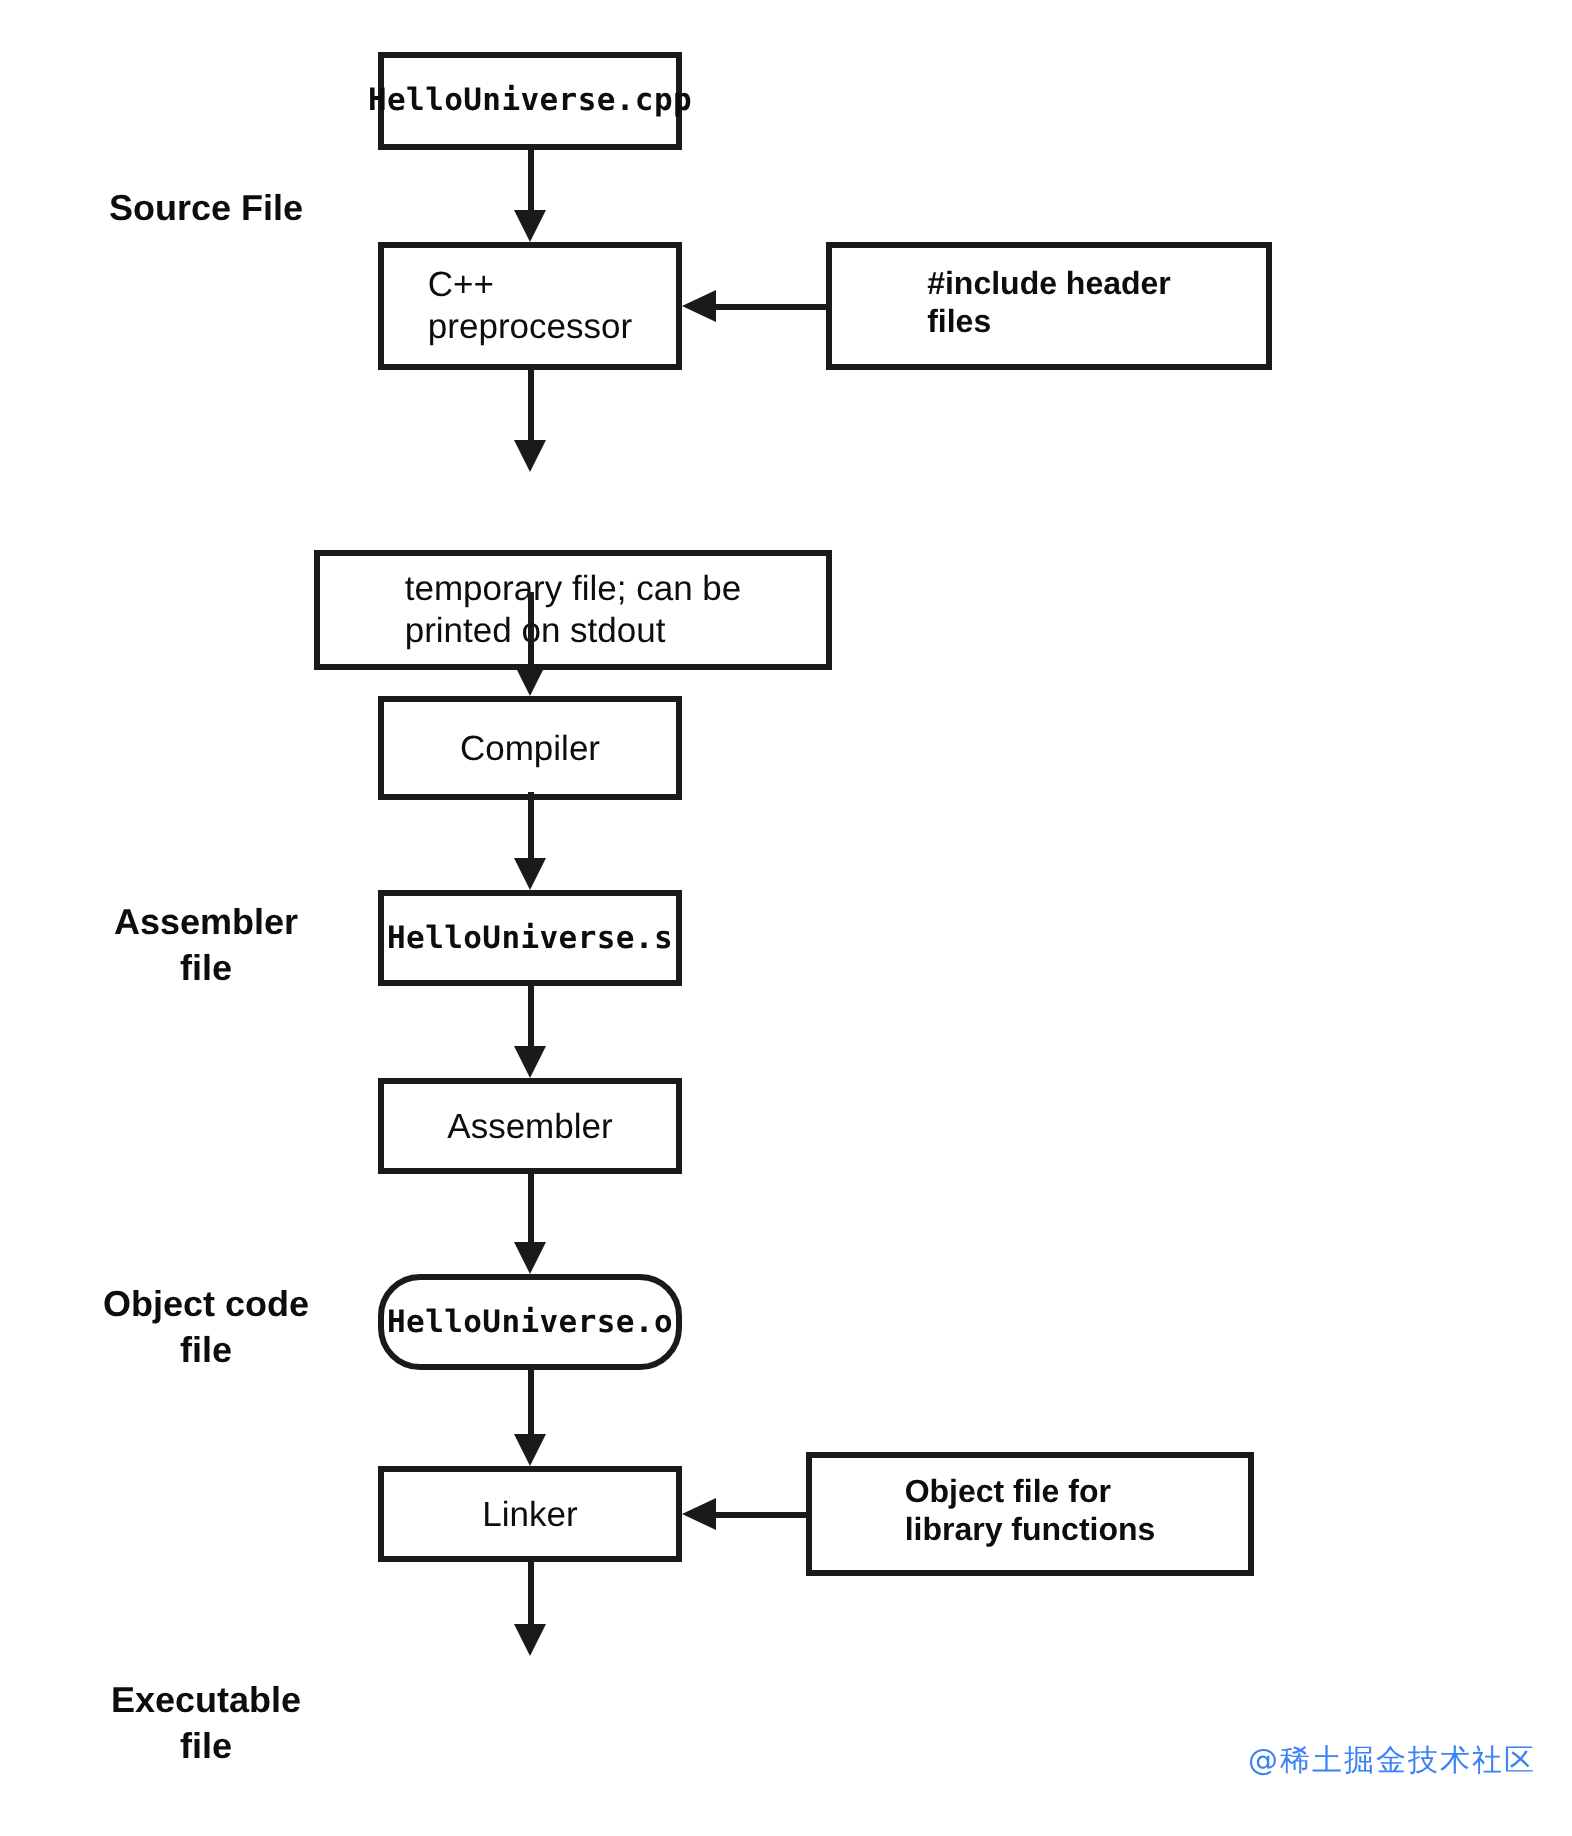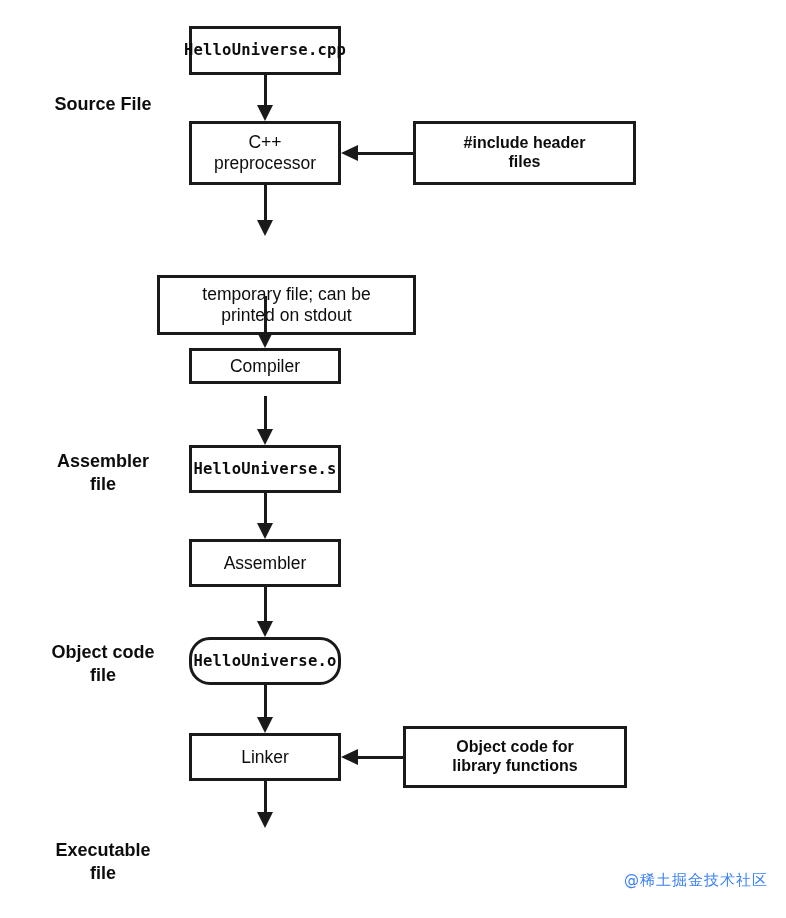--- a/index.html
+++ b/index.html
@@ -19,21 +19,20 @@
 
   
   .node {
     position: absolute;
     box-sizing: border-box;
     background: #ffffff;
     border: 3px solid #1a1a1a;
     display: flex;
     align-items: center;
     justify-content: center;
-    text-align: center;
     color: #0d0d0d;
   }
   .node .txt {
     display: block;
     line-height: 1.18;
     white-space: pre-line;
   }
   .mono .txt {
     font-family: "DejaVu Sans Mono", "Liberation Mono", monospace;
     font-size: 15.5px;
@@ -128,21 +127,21 @@
   <div class="node plain" style="left:189px; top:121px; width:152px; height:64px;">
     <span class="txt">C++
 preprocessor</span>
   </div>
 
   <div class="node plain" style="left:157px; top:248px; width:259px; height:60px;margin-top:27px;">
     <span class="txt">temporary file; can be
 printed on stdout</span>
   </div>
 
-  <div class="node plain" style="left:189px; top:348px; width:152px; height:36px;">
+  <div class="node plain" style="left:189px; top:348px; width:152px; height:52px;">
     <span class="txt">Compiler</span>
   </div>
 
   <div class="node mono" style="left:189px; top:445px; width:152px; height:48px;">
     <span class="txt">HelloUniverse.s</span>
   </div>
 
   <div class="node plain" style="left:189px; top:539px; width:152px; height:48px;">
     <span class="txt">Assembler</span>
   </div>
@@ -155,21 +154,21 @@
     <span class="txt">Linker</span>
   </div>
 
 
   <div class="node strong side-node" style="left:413px; top:121px; width:223px; height:64px;">
     <span class="txt">#include header
 files</span>
   </div>
 
   <div class="node strong side-node" style="left:403px; top:726px; width:224px; height:62px;">
-    <span class="txt">Object code for
+    <span class="txt">Object file for
 library functions</span>
   </div>
 
   <div class="vline" style="left:263.5px; top:75px; height:32px;"></div>
   <div class="arrow-down" style="left:257px; top:105px;"></div>
 
   <div class="vline" style="left:263.5px; top:185px; height:37px;"></div>
   <div class="arrow-down" style="left:257px; top:220px;"></div>
 
   <div class="vline" style="left:263.5px; top:296px; height:38px;"></div>

